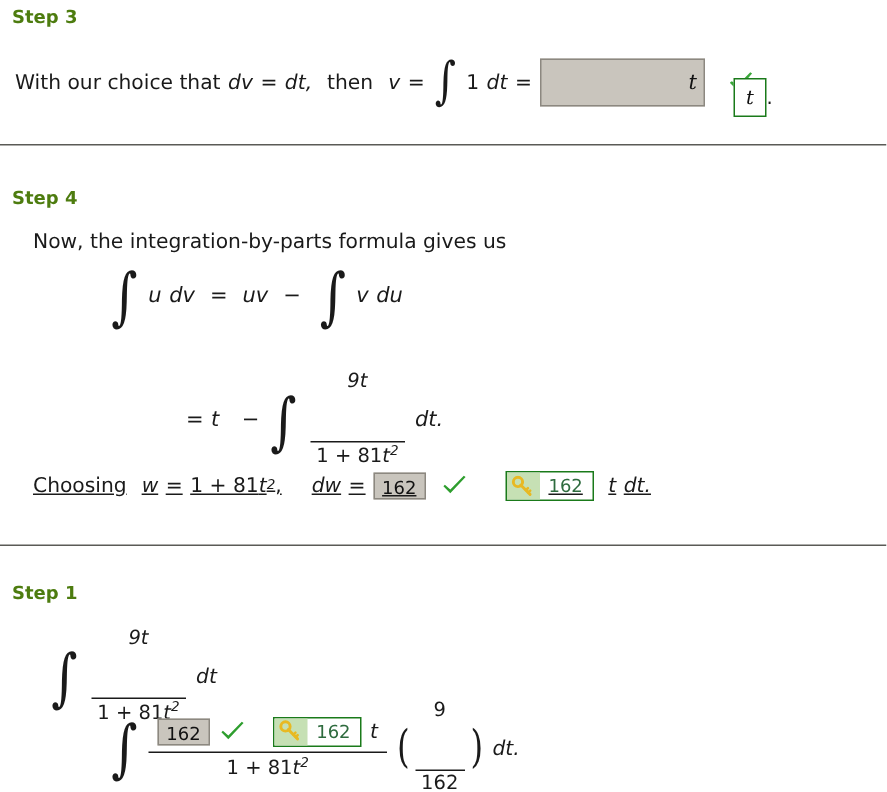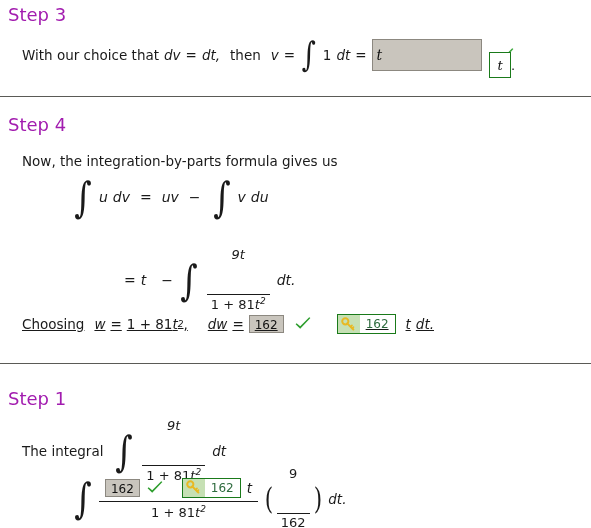--- a/index.html
+++ b/index.html
@@ -12,23 +12,23 @@
     height: 528px;
     font-family: "DejaVu Sans", sans-serif;
     color: #1a1a1a;
     overflow: hidden;
     position: relative;
   }
 
   .step-section { position: relative; }
 
   .step-label {
-    font-size: 18px;
-    font-weight: normal;
-    color: #a21caf;
+    font-size: 12px;
+    font-weight: bold;
+    color: #4d7c0f;
     font-family: "DejaVu Sans", sans-serif;
   }
 
   .divider {
     border: none;
     border-top: 1px solid #5a5a56;
     margin: 0;
     height: 0;
   }
 
@@ -191,21 +191,21 @@
 
   .row { display: flex; align-items: center; }
 </style>
 </head>
 <body>
 
 <div class="step-section" style="position:absolute; left:0; top:0; width:591px;">
 
   <div class="step-label" style="position:absolute; left:8px; top:4px;">Step 3</div>
 
-  <div class="prose" style="position:absolute; left:22px; top:38px; height:34px;">
+  <div class="prose" style="position:absolute; left:10px; top:38px; height:34px;text-align:right;">
     <span>With our choice that</span>
       <span class="sp"></span>
     <span class="mi">dv</span>
       <span class="sp"></span>
     <span class="op">=</span>
       <span class="sp"></span>
     <span class="mi">dt,</span>
       <span class="sp"></span>
       <span class="sp"></span>
     <span>then</span>
@@ -237,21 +237,21 @@
 
   <div style="position:absolute; left:489px; top:52px;">
     <span class="tinybox">t</span><span style="font-size:13px;">.</span>
   </div>
 
   <hr class="divider" style="position:absolute; left:0; top:96px; width:591px;">
 </div>
 
 <div class="step-section" style="position:absolute; left:0; top:0; width:591px;">
 
-  <div class="step-label" style="position:absolute; left:8px; top:114px;">Step 4</div>
+  <div class="step-label" style="position:absolute; left:8px; top:125px;">Step 4</div>
 
   <div class="prose" style="position:absolute; left:22px; top:152px;">Now, the integration-by-parts formula gives us</div>
 
   <div class="prose" style="position:absolute; left:72px; top:182px; font-size:14px;">
     <span class="intsym big">∫</span>
       <span class="sp"></span>
     <span class="mi">u</span>
       <span class="sp"></span>
     <span class="mi">dv</span>
       <span class="sp"></span>
@@ -344,21 +344,20 @@
   </div>
 
   <hr class="divider" style="position:absolute; left:0; top:363px; width:591px;">
 </div>
 
 <div class="step-section" style="position:absolute; left:0; top:0; width:591px;">
 
   <div class="step-label" style="position:absolute; left:8px; top:388px;">Step 1</div>
 
   <div class="prose" style="position:absolute; left:22px; top:418px; font-size:13.5px;">
-    <span>The integral</span>
       <span class="sp"></span>
       <span class="sp"></span>
     <span class="intsym big">∫</span>
       <span class="sp"></span>
     <span class="frac">
       <span class="num mi">9t</span>
       <span class="den"><span class="mn">1 + 81</span><span class="mi">t</span><sup class="exp">2</sup></span>
     </span>
       <span class="sp"></span>
     <span class="mi">dt</span>

